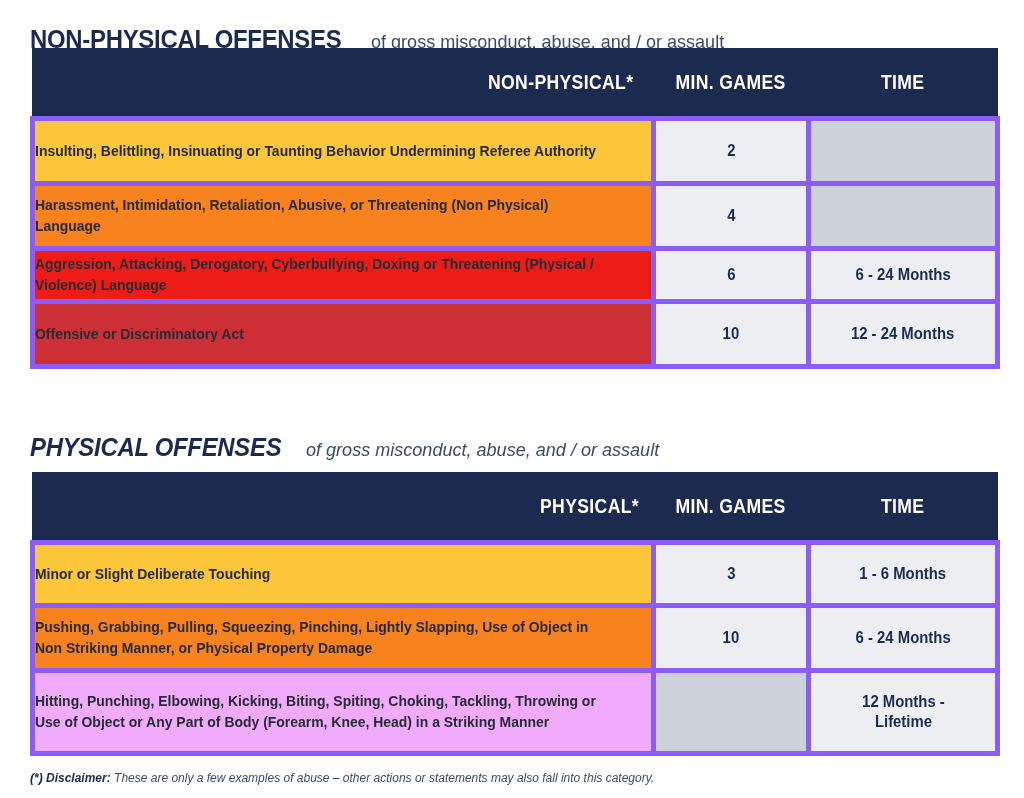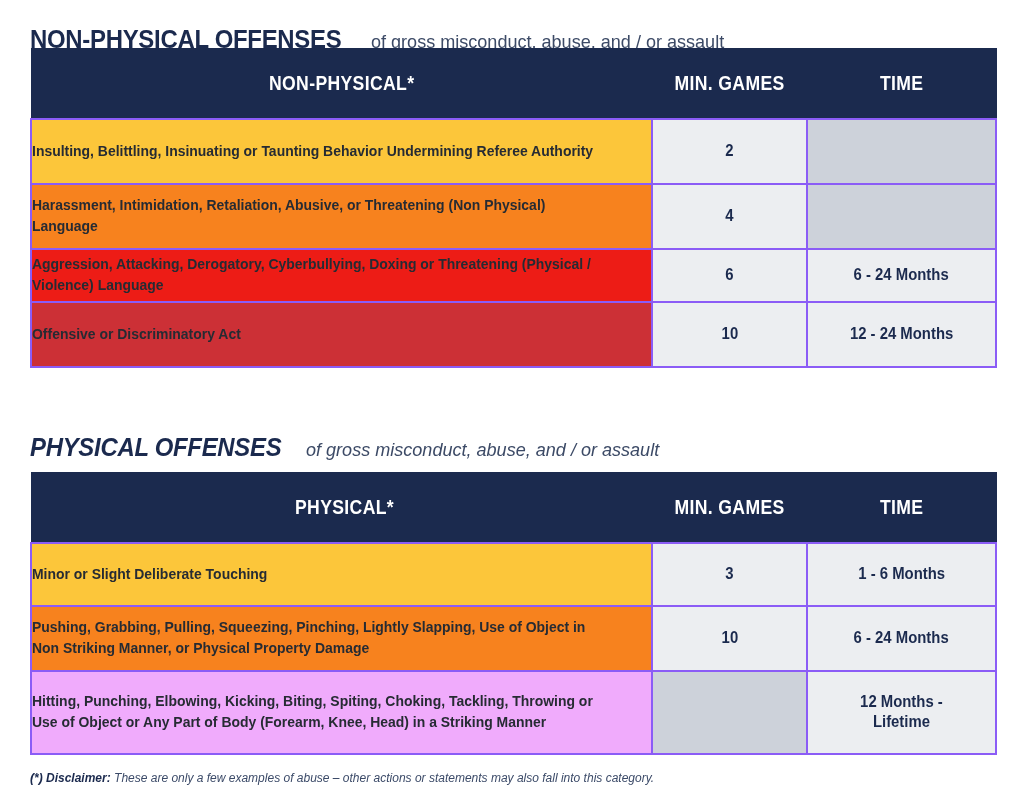--- a/index.html
+++ b/index.html
@@ -70,26 +70,26 @@
     vertical-align: middle;
   }
   .tbl thead th .hd {
     font-family: "Liberation Sans Narrow", "Liberation Sans", sans-serif;
     font-weight: 700;
     font-size: 20px;
     letter-spacing: 0.4px;
     transform: scaleX(0.88);
     display: inline-block;
   }
-  .tbl thead th.th-desc { text-align: center; padding-left: 20px; }
+  .tbl thead th.th-desc { text-align: right; padding-left: 20px; }
   .tbl thead th.th-desc .hd { transform-origin: left center; }
   .tbl thead th.th-center { text-align: center; }
 
   .tbl tbody td {
-    border: 2px solid #8b5cf6;
+    border: 5px solid #8b5cf6;
     padding: 0;
     vertical-align: middle;
   }
 
   .cell-desc {
     padding: 8px 16px 8px 17px;
   }
   .cell-desc .dtxt {
     font-family: "Liberation Sans Narrow", "Liberation Sans", sans-serif;
     font-weight: 700;

